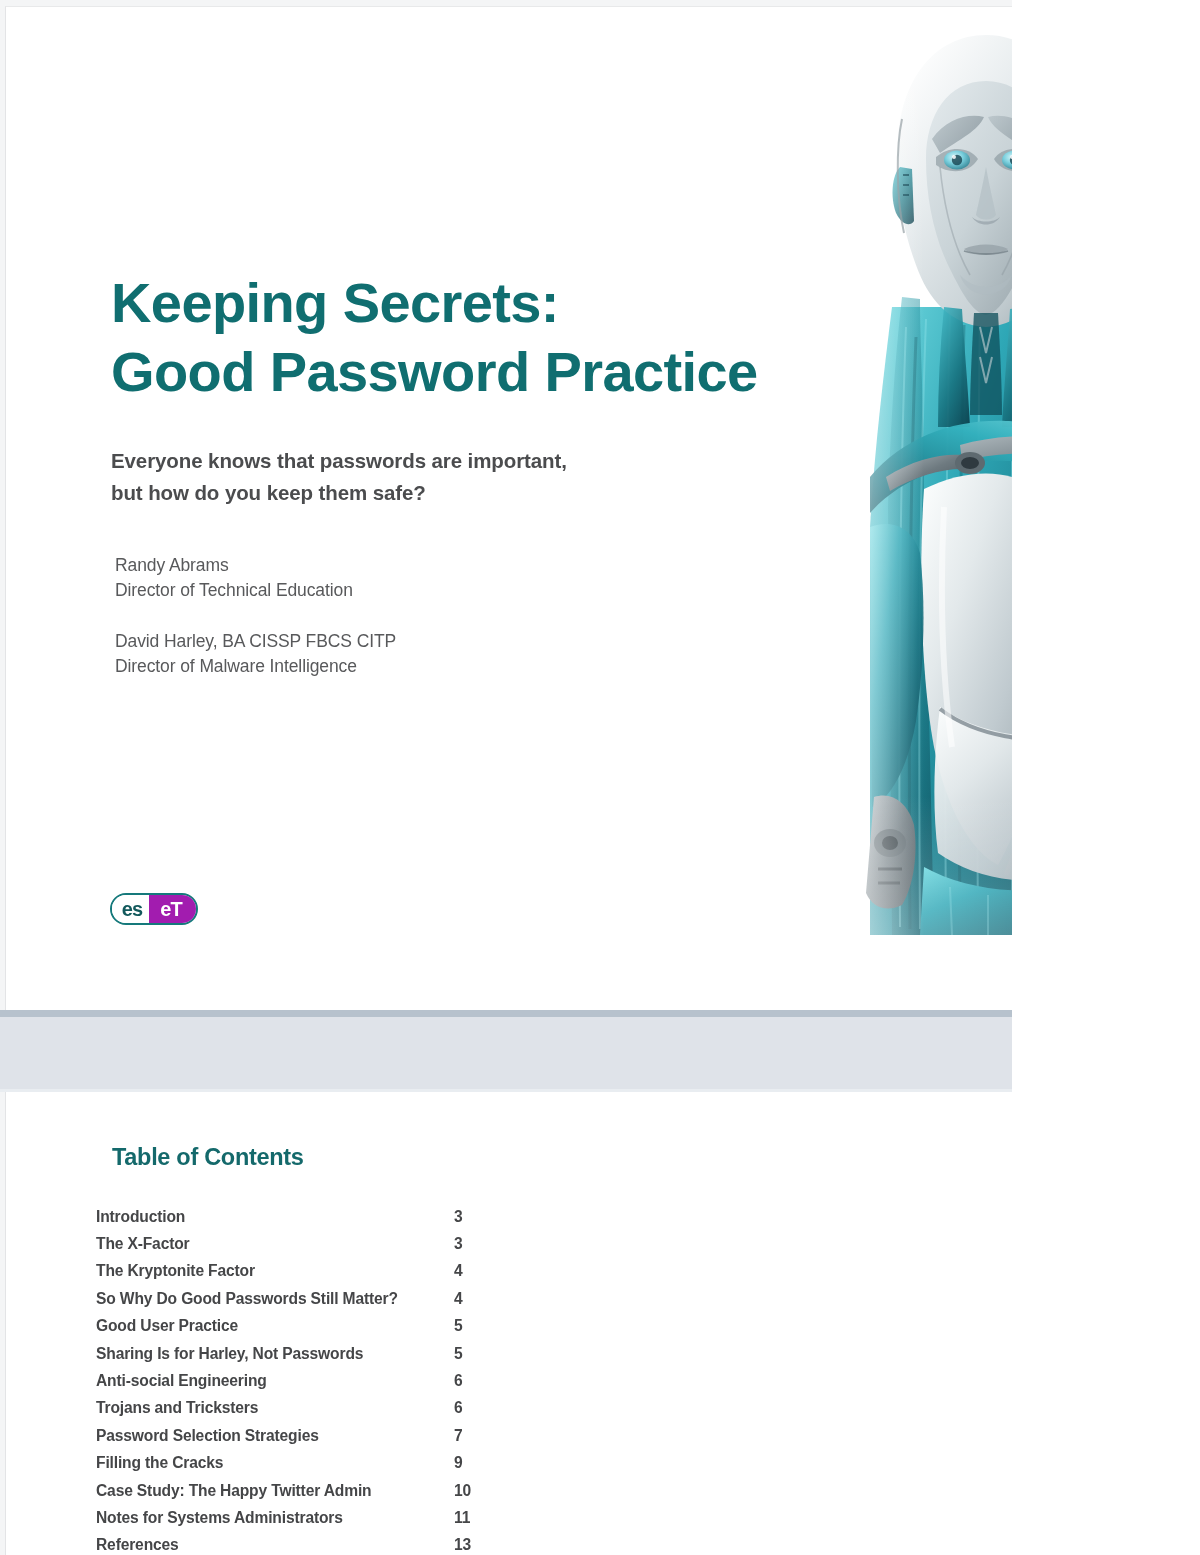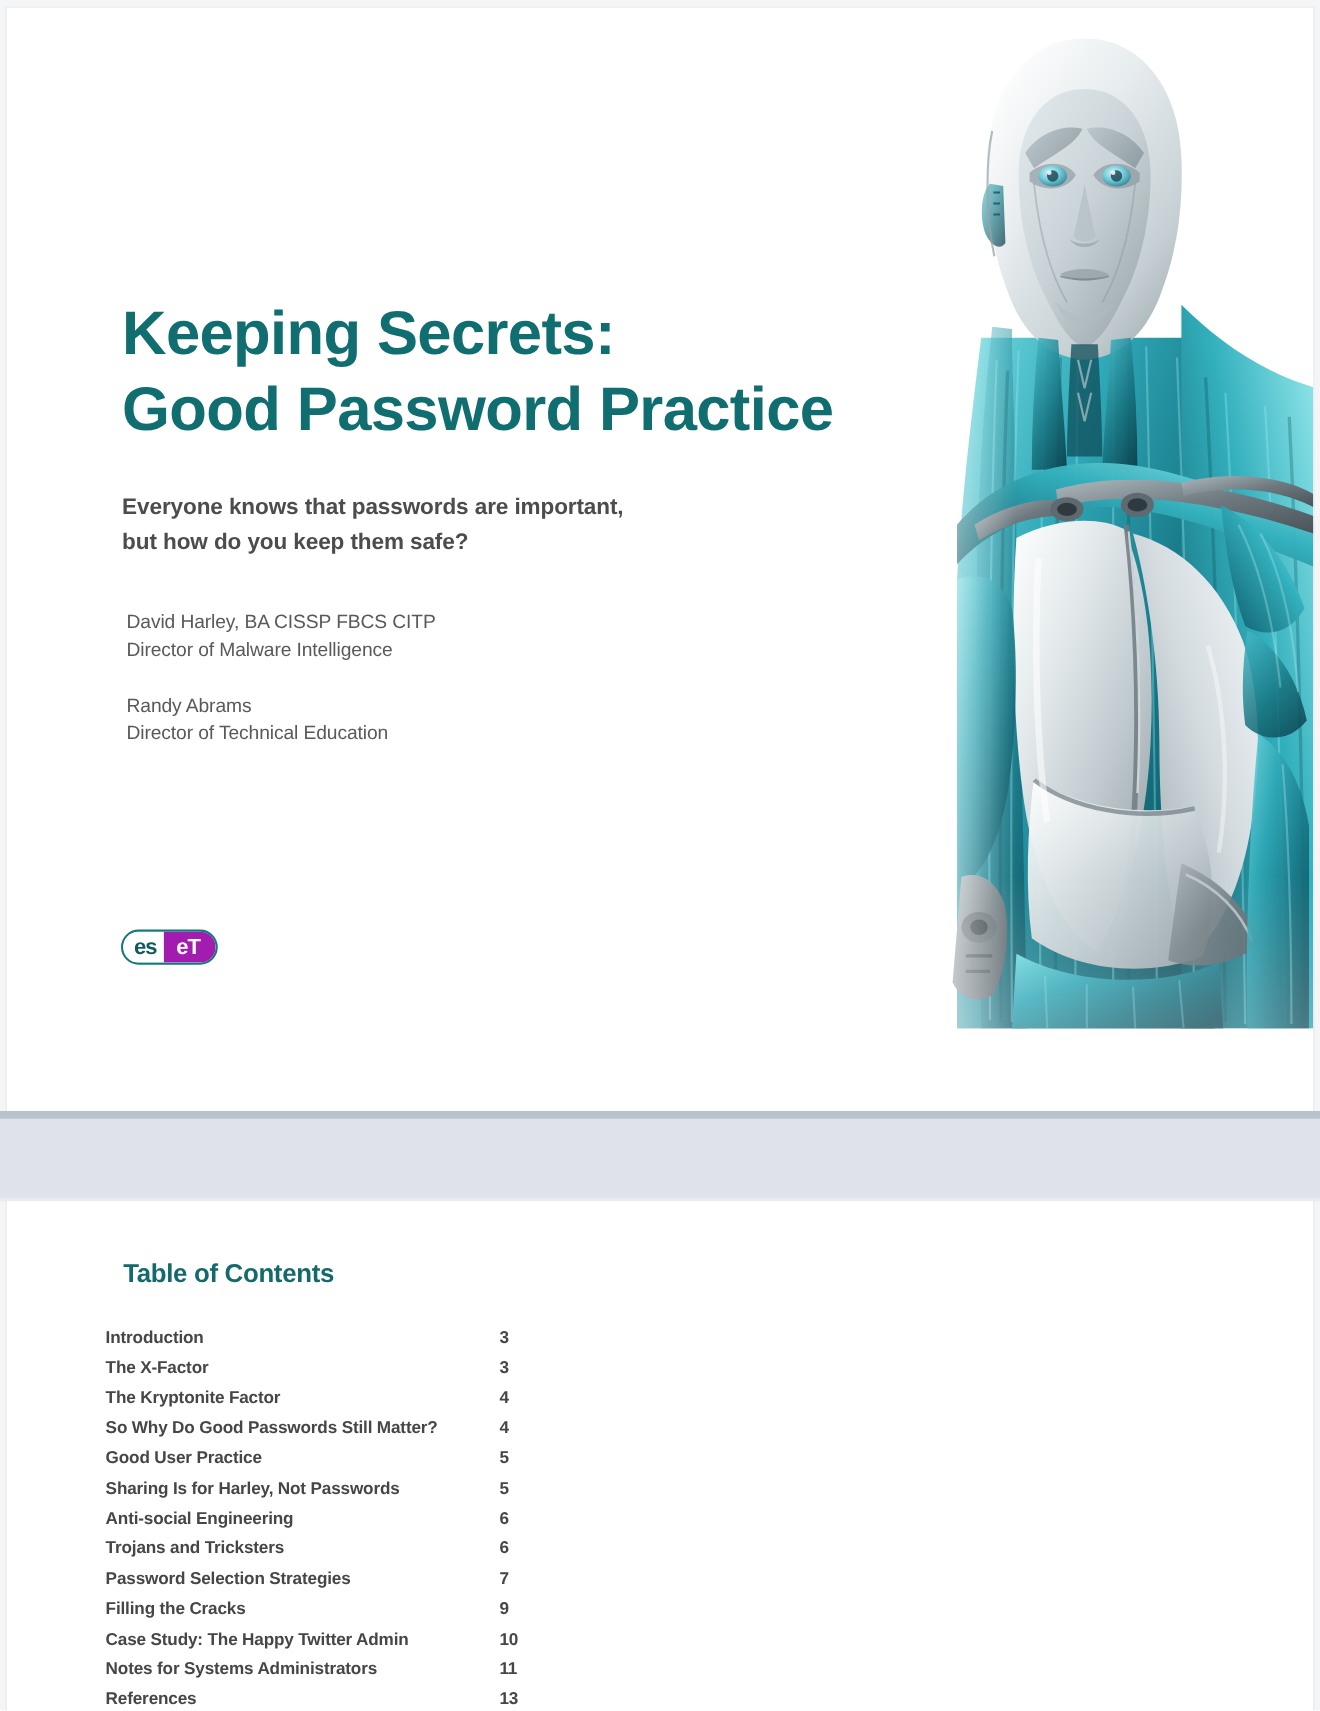--- a/index.html
+++ b/index.html
@@ -7,21 +7,21 @@
     padding: 0;
     background: #ffffff;
   }
   body {
     font-family: "Liberation Sans", "DejaVu Sans", sans-serif;
     -webkit-font-smoothing: antialiased;
   }
 
   .viewport {
     position: relative;
-    width: 1200px;
+    width: 1012px;
     height: 1555px;
     overflow: hidden;
     background: #f4f5f6;
   }
 
   
   .page {
     position: absolute;
     left: 5px;
     width: 1190px;
@@ -110,21 +110,21 @@
     color: #58595b;
     font-size: 17.5px;
     line-height: 1.42;
     letter-spacing: -0.1px;
   }
 
   
   .logo {
     position: absolute;
     left: 104px;
-    top: 838px;
+    top: 886px;
     width: 88px;
     height: 32px;
     border: 2.5px solid #15797b;
     border-radius: 16px;
     overflow: hidden;
     display: flex;
     z-index: 6;
     box-sizing: border-box;
   }
   .logo-es {
@@ -430,26 +430,26 @@
 
     <div class="cover-text">
       <h1 class="doc-title">Keeping Secrets:
 Good Password Practice</h1>
       <p class="doc-subtitle">Everyone knows that passwords are important,
 but how do you keep them safe?</p>
     </div>
 
     <div class="authors">
       <div class="author-block">
+        <div class="author-name">Randy Abrams</div>
+        <div class="author-role">Director of Technical Education</div>
+      </div>
+      <div class="author-block">
         <div class="author-name">David Harley, BA CISSP FBCS CITP</div>
         <div class="author-role">Director of Malware Intelligence</div>
-      </div>
-      <div class="author-block">
-        <div class="author-name">Randy Abrams</div>
-        <div class="author-role">Director of Technical Education</div>
       </div>
     </div>
 
     <div class="logo">
       <div class="logo-es">es</div>
       <div class="logo-et">eT</div>
     </div>
 
   </div>
 

